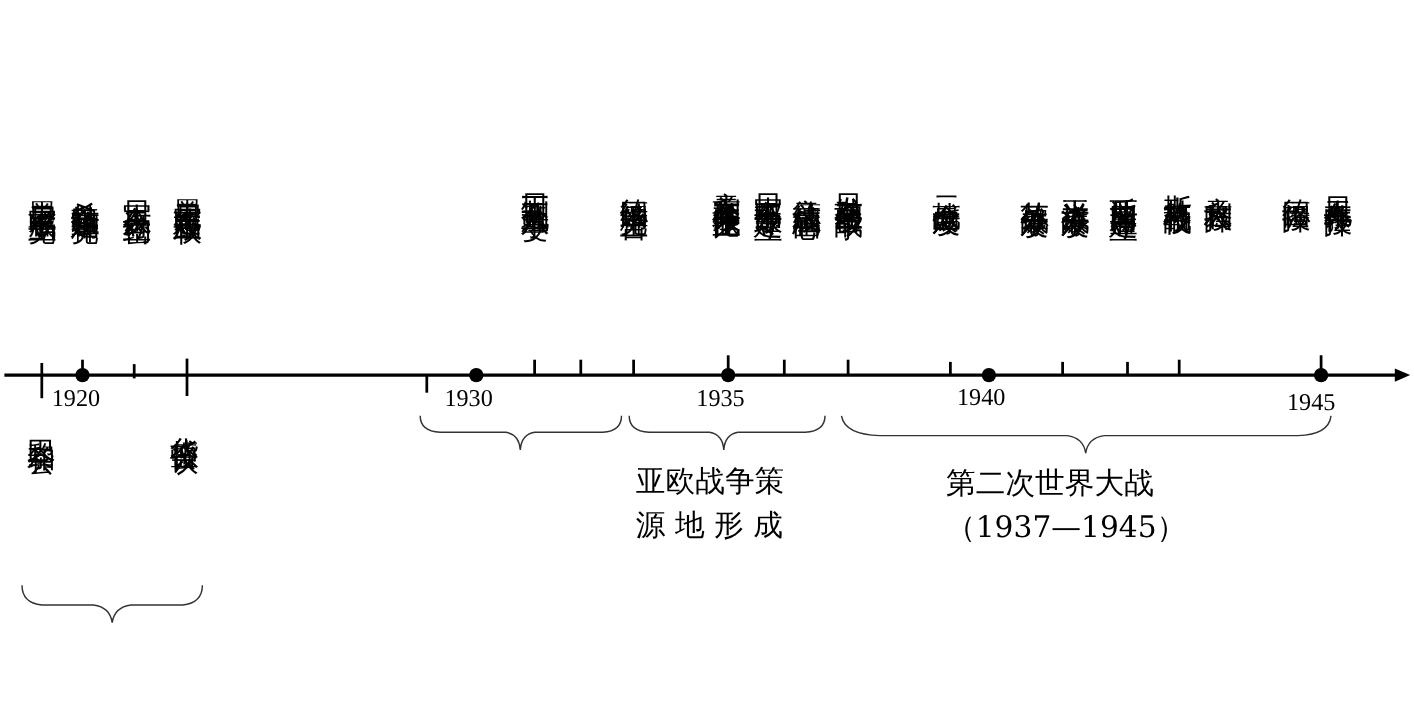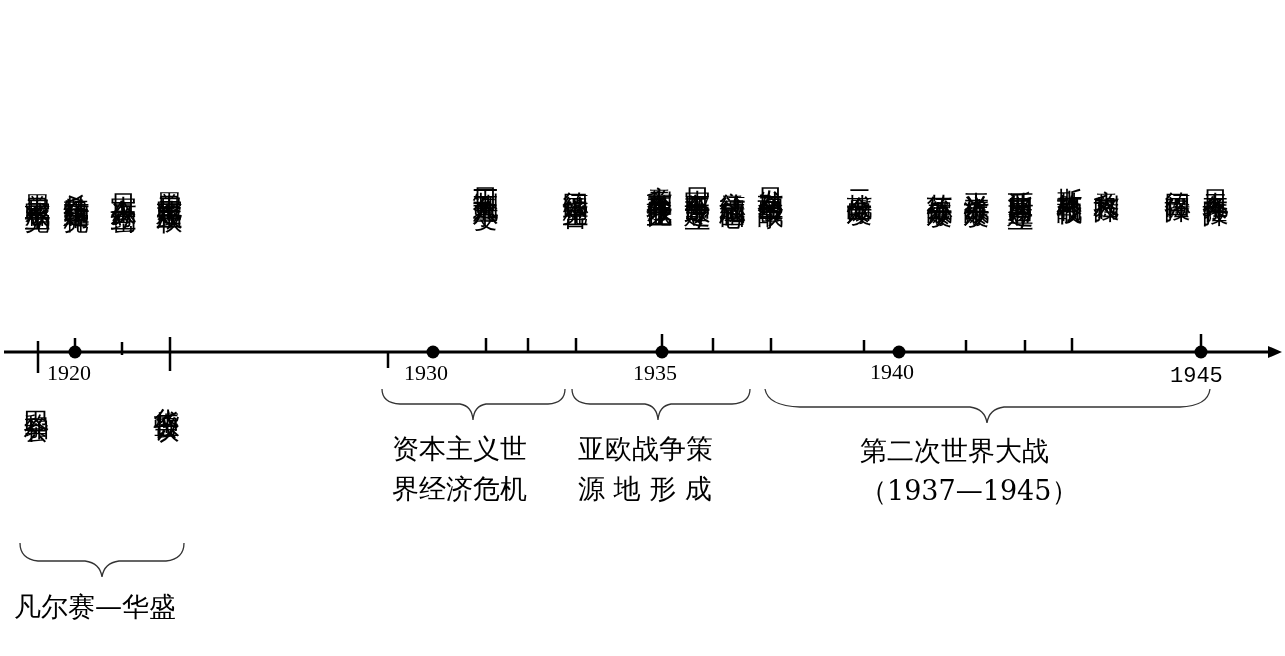--- a/index.html
+++ b/index.html
@@ -1,18 +1,18 @@
 <!DOCTYPE html>
 <html><head>
   <meta charset="utf-8">
   <style>
     html, body { margin: 0; padding: 0; background: #ffffff; }
     body { width: 1285px; height: 656px; position: relative; overflow: hidden;
            font-family: "DejaVu Serif", "Liberation Serif", serif; color: #000; }
-    #stage { position: absolute; left: 0; top: 11px; width: 1285px; height: 512px; }
+    #stage { position: absolute; left: 0; top: 0; width: 1285px; height: 512px; }
     .vtext { position: absolute; writing-mode: vertical-rl; text-orientation: upright;
              font-size: 26px; line-height: 30px; letter-spacing: 2px; white-space: nowrap;
              font-family: "DejaVu Serif", "Liberation Serif", serif; }
     .year { position: absolute; font-size: 22px; font-family: "Liberation Serif", "DejaVu Serif", serif; }
     .label { position: absolute; font-size: 27px; line-height: 40px; white-space: nowrap;
              font-family: "DejaVu Serif", "Liberation Serif", serif; }
     .center { text-align: left; }
     svg { position: absolute; left: 0; top: 0; }
   </style>
 </head>
@@ -57,21 +57,21 @@
       <path d="M382,378 Q382,392 400,393 L460,393 Q472,395 473,409 Q474,395 486,393 L548,393 Q565,392 565,378"></path>
       <path d="M572,378 Q572,392 590,393 L645,393 Q657,395 658,409 Q659,395 671,393 L732,393 Q750,392 750,378"></path>
       <path d="M765,378 Q768,395 800,396 L970,396 Q985,398 987,412 Q989,398 1004,396 L1180,396 Q1208,395 1210,378"></path>
     </g>
   </svg>
 
   <div class="year" style="left:47px; top:349px;">1920</div>
   <div class="year" style="left:404px; top:349px;">1930</div>
   <div class="year" style="left:633px; top:349px;">1935</div>
   <div class="year" style="left:870px; top:348px;">1940</div>
-  <div class="year" style="left:1170px; top:353px;font-family:Liberation Mono, monospace;">1945</div>
+  <div class="year" style="left:1170px; top:353px;">1945</div>
 
   <div class="vtext" style="left:23px; bottom:334px;">墨索里尼成立卐党</div>
   <div class="vtext" style="left:62px; bottom:334px;">希特勒组建纳粹党</div>
   <div class="vtext" style="left:109px; bottom:334px;">日本军人订立密约</div>
   <div class="vtext" style="left:155px; bottom:334px;">墨索里尼建立卐政权</div>
   <div class="vtext" style="left:471px; bottom:338px;">日本制造九一八事变</div>
   <div class="vtext" style="left:561px; bottom:338px;">德国纳粹党上台</div>
   <div class="vtext" style="left:645px; bottom:338px;">意大利吞并埃塞俄比亚</div>
   <div class="vtext" style="left:683px; bottom:338px;">日本军部卐专政建立</div>
   <div class="vtext" style="left:718px; bottom:338px;">意德结成轴心国</div>
@@ -82,25 +82,20 @@
   <div class="vtext" style="left:1006px; bottom:338px;">反法西斯同盟建立</div>
   <div class="vtext" style="left:1055px; bottom:342px;">斯大林格勒战役</div>
   <div class="vtext" style="left:1092px; bottom:344px;">意大利投降</div>
   <div class="vtext" style="left:1163px; bottom:344px;">德国投降</div>
   <div class="vtext" style="left:1201px; bottom:340px;">日本无条件投降</div>
 
   <div class="vtext" style="left:22px; top:380px;">巴黎和会</div>
   <div class="vtext" style="left:152px; top:376px;">华盛顿会议</div>
 
   <div class="label" style="left:14px; top:576px;">
-    <div>凡尔赛—华盛</div>
-  </div>
-  <div class="label" style="left:392px; top:418px;">
-    <div>资本主义世</div>
-    <div>界经济危机</div>
   </div>
   <div class="label" style="left:578px; top:418px;">
     <div>亚欧战争策</div>
     <div>源 地 形 成</div>
   </div>
   <div class="label center" style="left:860px; top:420px; width:260px;">
     <div>第二次世界大战</div>
     <div>（1937—1945）</div>
   </div>
 

